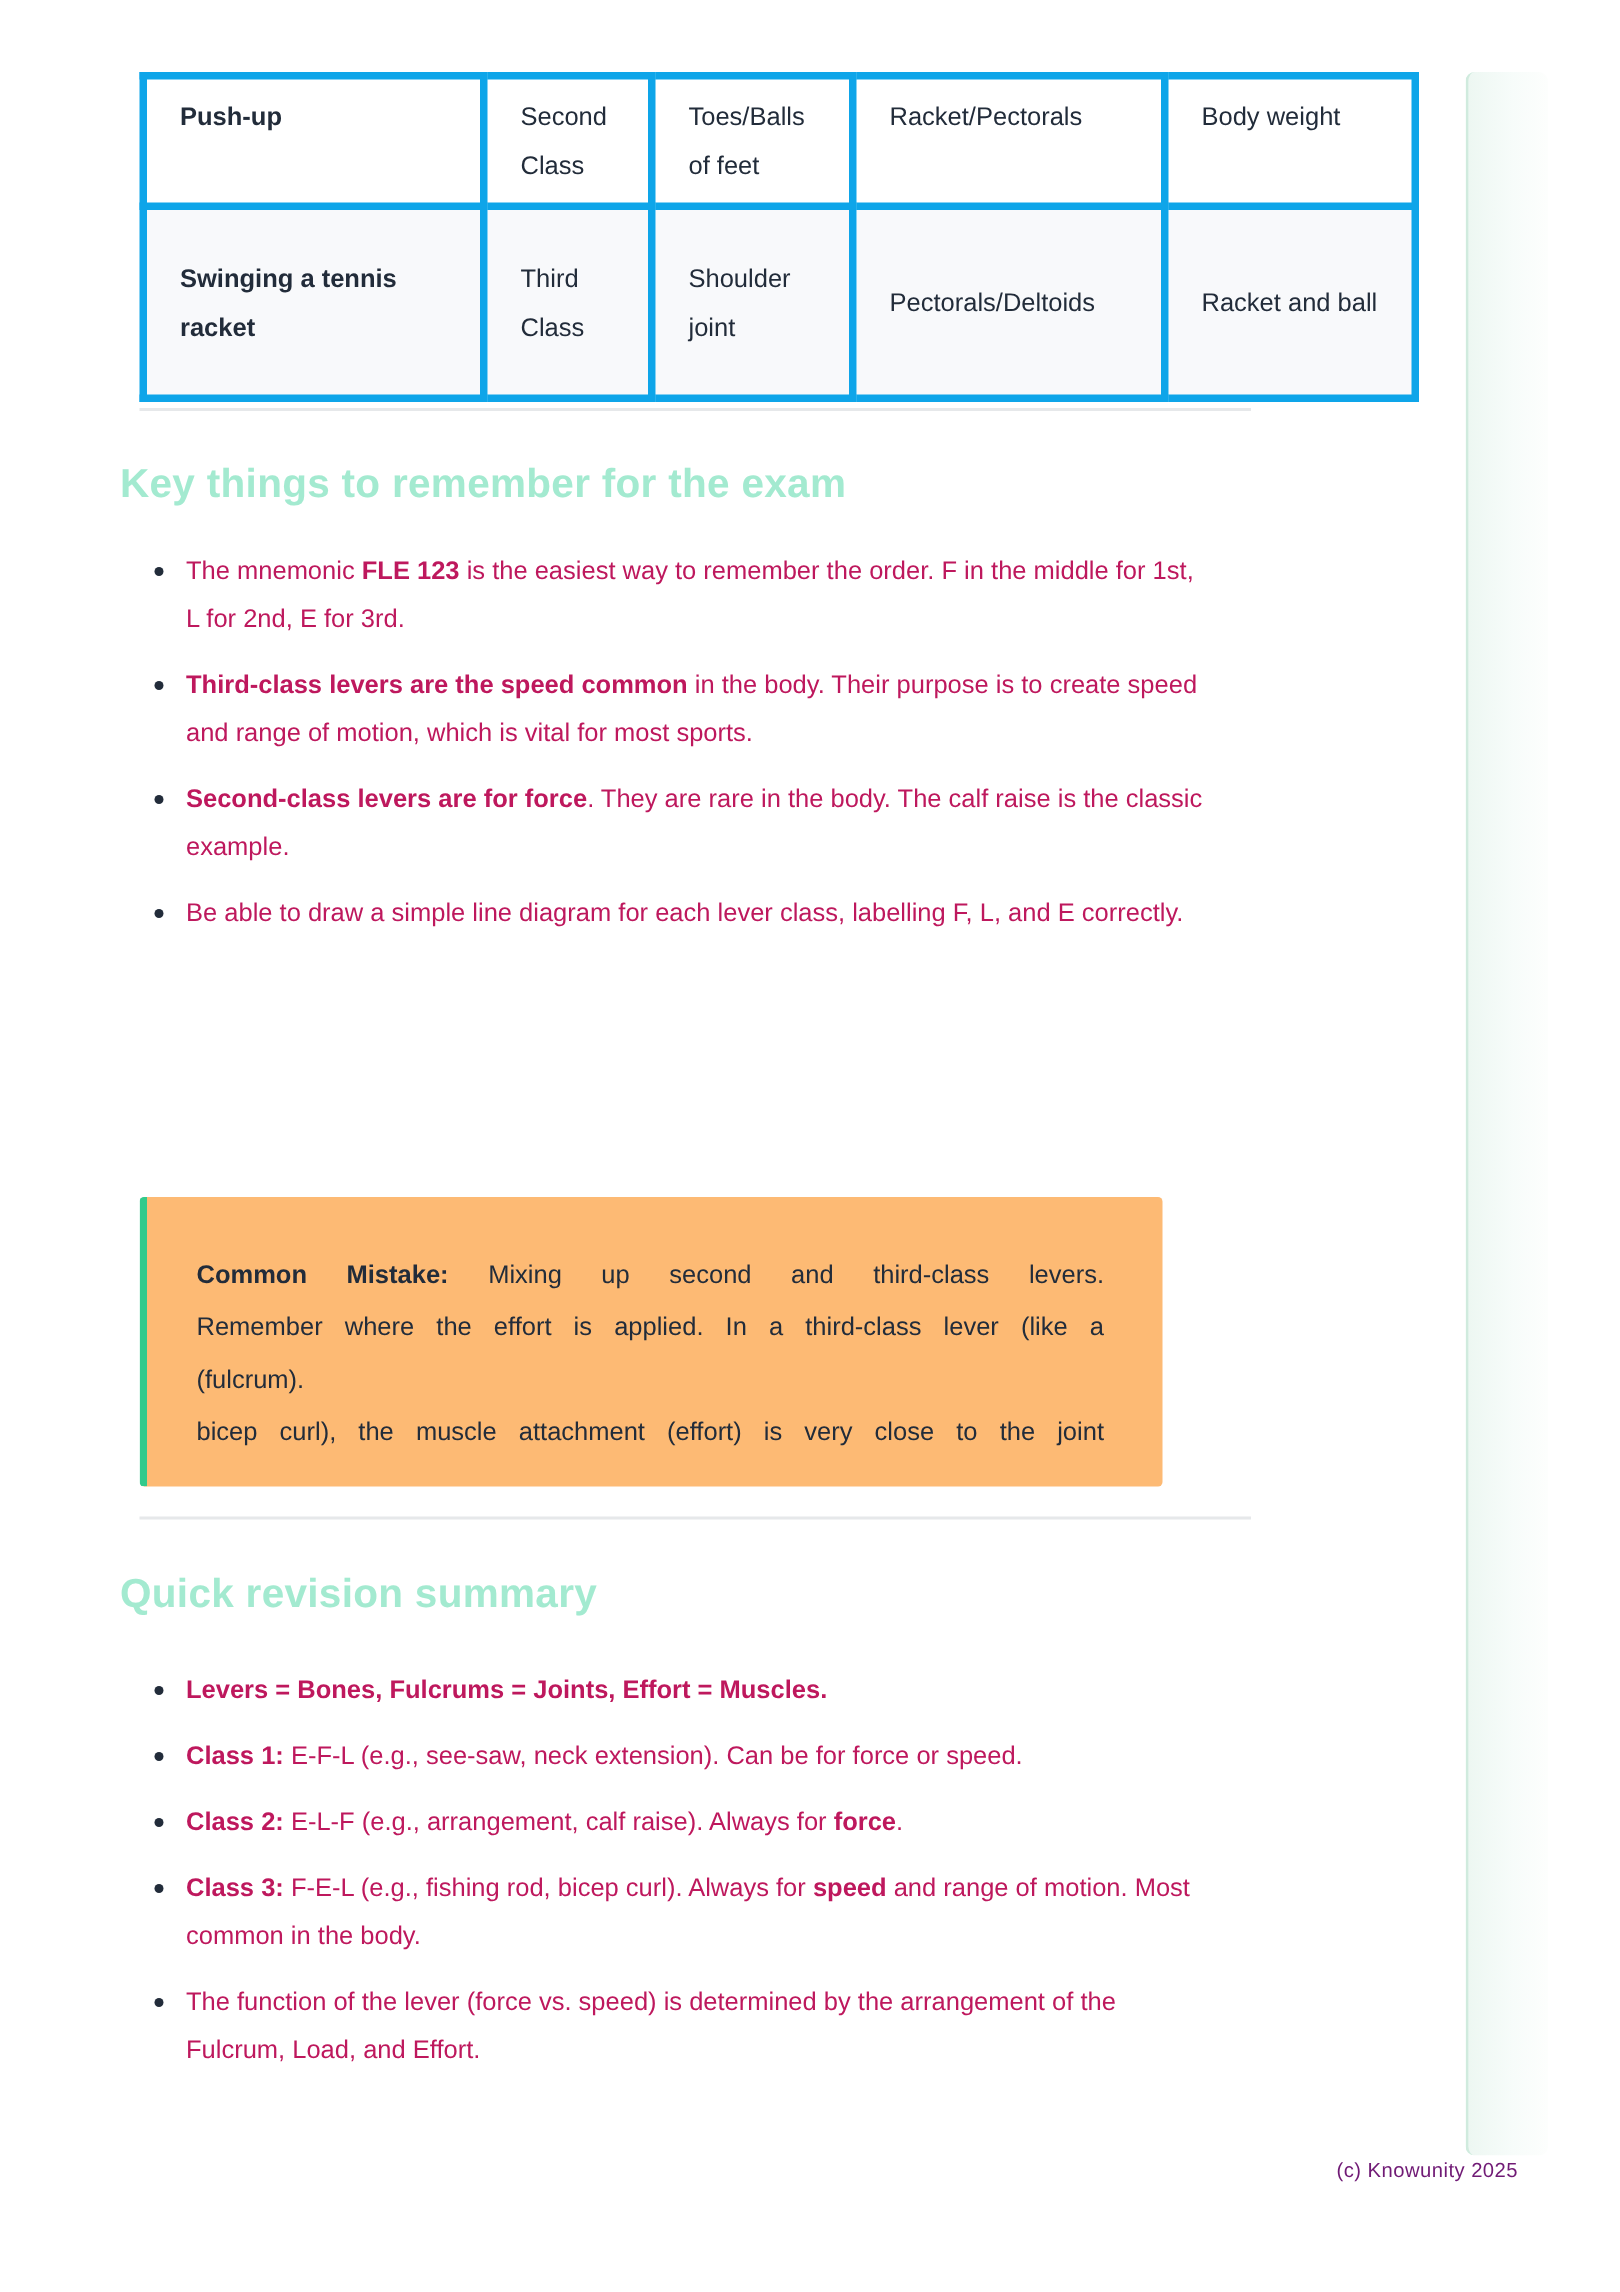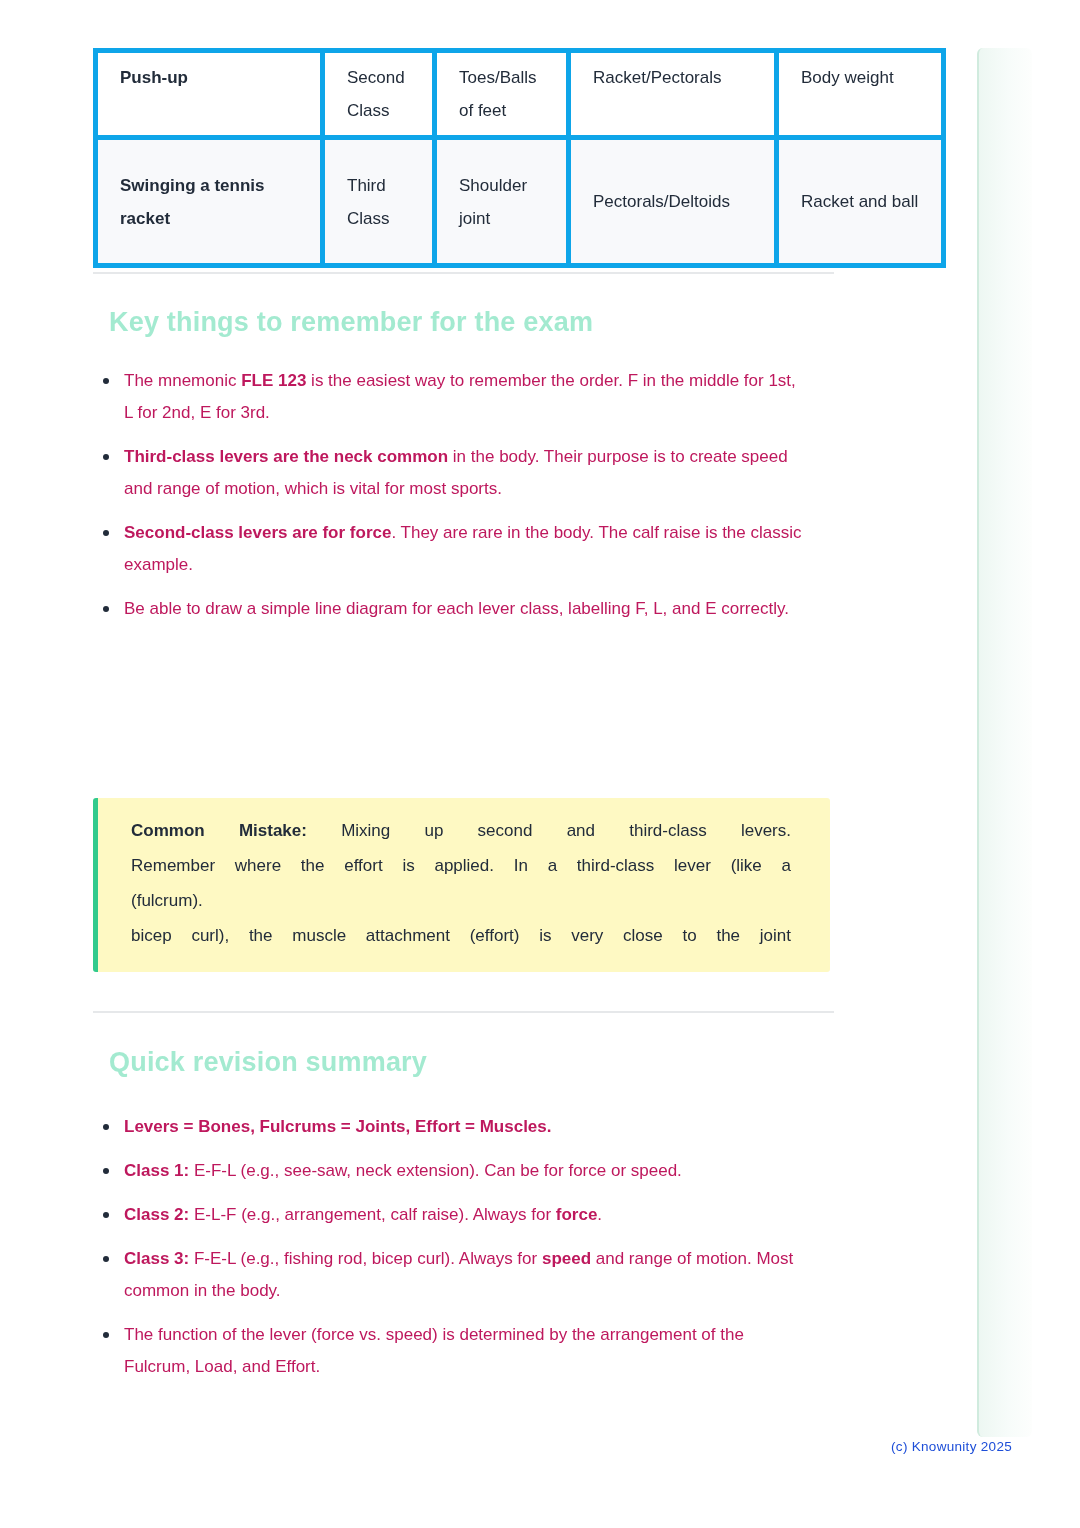--- a/index.html
+++ b/index.html
@@ -27,21 +27,21 @@
   tr.row-b td{vertical-align:middle;background:#f8f9fb;}
   td.cell-bold{font-weight:700;}
 
   
   .hr{position:absolute;left:93px;width:741px;height:2px;background:#e6e8ea;}
   #hr1{top:272px;}
   #hr2{top:1011px;}
 
   
   h2.mint{
-    position:absolute;left:109px;margin:0;
+    position:absolute;left:80px;margin:0;
     font-size:27px;font-weight:700;line-height:35px;
     color:#a3ead0;letter-spacing:0.2px;
   }
   #h-exam{top:305px;}
   #h-summary{top:1045px;}
 
   
   ul.blist{
     position:absolute;left:93px;margin:0;padding:0;list-style:none;width:712px;
   }
@@ -51,31 +51,31 @@
     position:relative;padding-left:31px;margin-bottom:12px;
     font-size:17px;line-height:32px;color:#be185d;
   }
   ul.blist li::before{
     content:"";position:absolute;left:10px;top:13px;
     width:6px;height:6px;border-radius:50%;background:#222c3a;
   }
 
   
   .callout{
-    position:absolute;left:93px;top:798px;width:737px;box-sizing:border-box;
-    background:#fef9c3;border-left:5px solid #32ca8c;border-radius:3px;
-    padding:15px 39px 19px 33px;
+    position:absolute;left:93px;top:798px;width:682px;box-sizing:border-box;
+    background:#fdba74;border-left:5px solid #32ca8c;border-radius:3px;
+    padding:34px 39px 19px 33px;
   }
   .callout .cl{font-size:17px;line-height:35px;color:#222c3a;}
   .callout .jline{text-align:justify;text-align-last:justify;}
 
   
   .footer{
     position:absolute;right:68px;top:1439px;
-    font-size:13.5px;color:#1d4ed8;letter-spacing:0.3px;
+    font-size:13.5px;color:#701a75;letter-spacing:0.3px;
   }
 
   
   .strip{
     position:absolute;left:977px;top:48px;width:55px;height:1389px;
     box-sizing:border-box;
     background:linear-gradient(to right,#edf7f2,#f7fcfa 55%,#fdfefd);
     border-left:2px solid #d0ebde;border-radius:6px;
   }
 </style>
@@ -109,21 +109,21 @@
       </tr>
     </tbody>
   </table>
 
   <div id="hr1" class="hr"></div>
 
   <h2 id="h-exam" class="mint">Key things to remember for the exam</h2>
 
   <ul id="list-exam" class="blist">
     <li><span><span>The mnemonic </span><span class="b">FLE 123</span><span> is the easiest way to remember the order. F in the middle for 1st, L for 2nd, E for 3rd.</span></span></li>
-    <li><span><span class="b">Third-class levers are the neck common</span><span> in the body. Their purpose is to create speed and range of motion, which is vital for most sports.</span></span></li>
+    <li><span><span class="b">Third-class levers are the speed common</span><span> in the body. Their purpose is to create speed and range of motion, which is vital for most sports.</span></span></li>
     <li><span><span class="b">Second-class levers are for force</span><span>. They are rare in the body. The calf raise is the classic example.</span></span></li>
     <li><span><span>Be able to draw a simple line diagram for each lever class, labelling F, L, and E correctly.</span></span></li>
   </ul>
 
   <div class="callout">
     <div class="cl jline"><span class="b">Common Mistake:</span><span> Mixing up second and third-class levers.</span></div>
     <div class="cl jline"><span>Remember where the effort is applied. In a third-class lever (like a</span></div>
     <div class="cl"><span>(fulcrum).</span></div>
     <div class="cl jline"><span>bicep curl), the muscle attachment (effort) is very close to the joint</span></div>
   </div>

